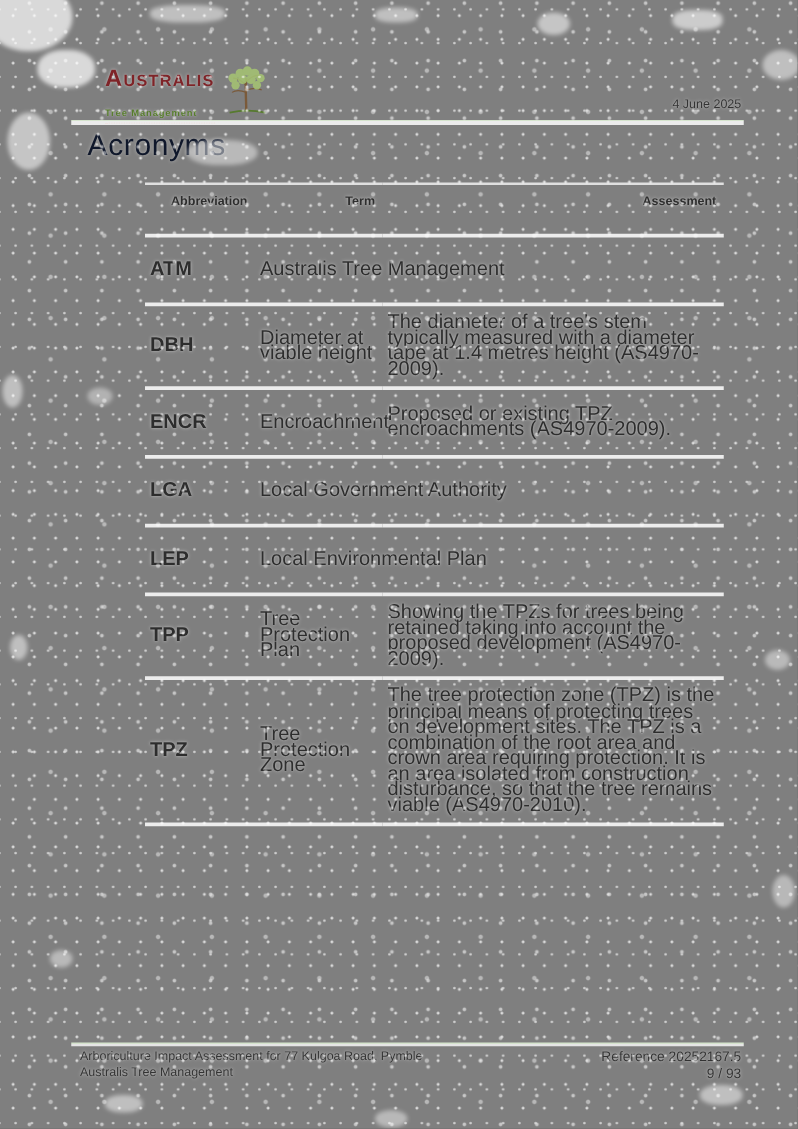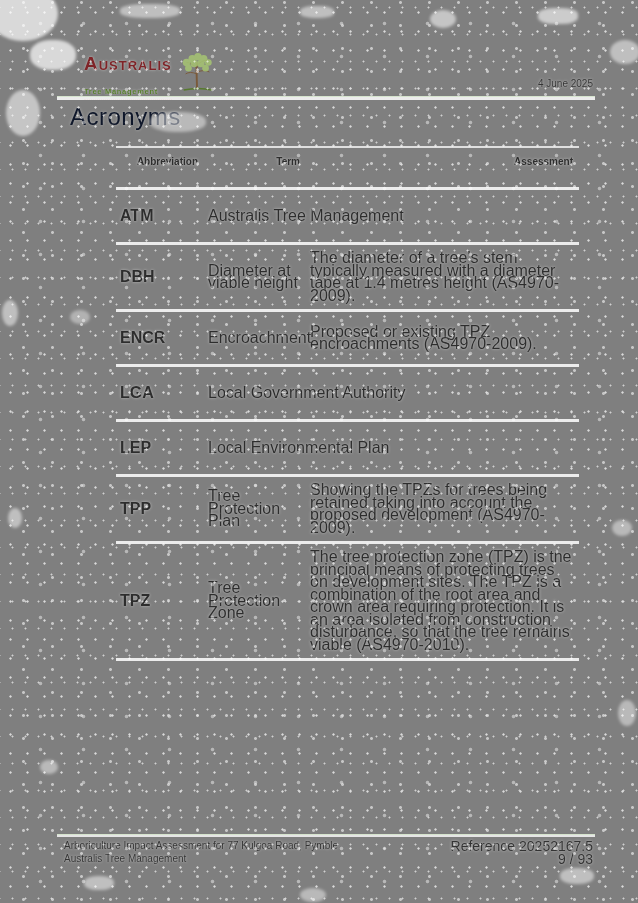--- a/index.html
+++ b/index.html
@@ -51,21 +51,21 @@
   }
   td.abbr{ font-weight:bold; }
   td, th{ color:#2d2d2d; }
 
   
   .rule-bottom{
     position:absolute; left:57px; right:55px; top:834px; height:3px;
     background:linear-gradient(to bottom,#d5e4cd 0 1px, rgba(255,255,255,.8) 1px 3px);
   }
   .footer-left{ position:absolute; left:64px; top:840px; font-size:10px; line-height:12.5px; color:#333; }
-  .footer-right{ position:absolute; right:57px; top:840px; font-size:14px; line-height:12.5px; color:#333; text-align:right; }
+  .footer-right{ position:absolute; right:57px; top:840px; font-size:11px; line-height:12.5px; color:#333; text-align:right; }
 
   
   .speckle{
     position:absolute; inset:0; pointer-events:none; opacity:.75;
     background-image:
       radial-gradient(circle, rgba(255,255,255,.95) 0 .8px, transparent 1.5px),
       radial-gradient(circle, rgba(255,255,255,.75) 0 1px, transparent 1.9px),
       radial-gradient(circle, rgba(255,255,255,.85) 0 .7px, transparent 1.3px),
       radial-gradient(circle, rgba(255,255,255,.6) 0 1.3px, transparent 2.2px);
     background-size: 17px 19px, 29px 23px, 13px 27px, 43px 33px;

